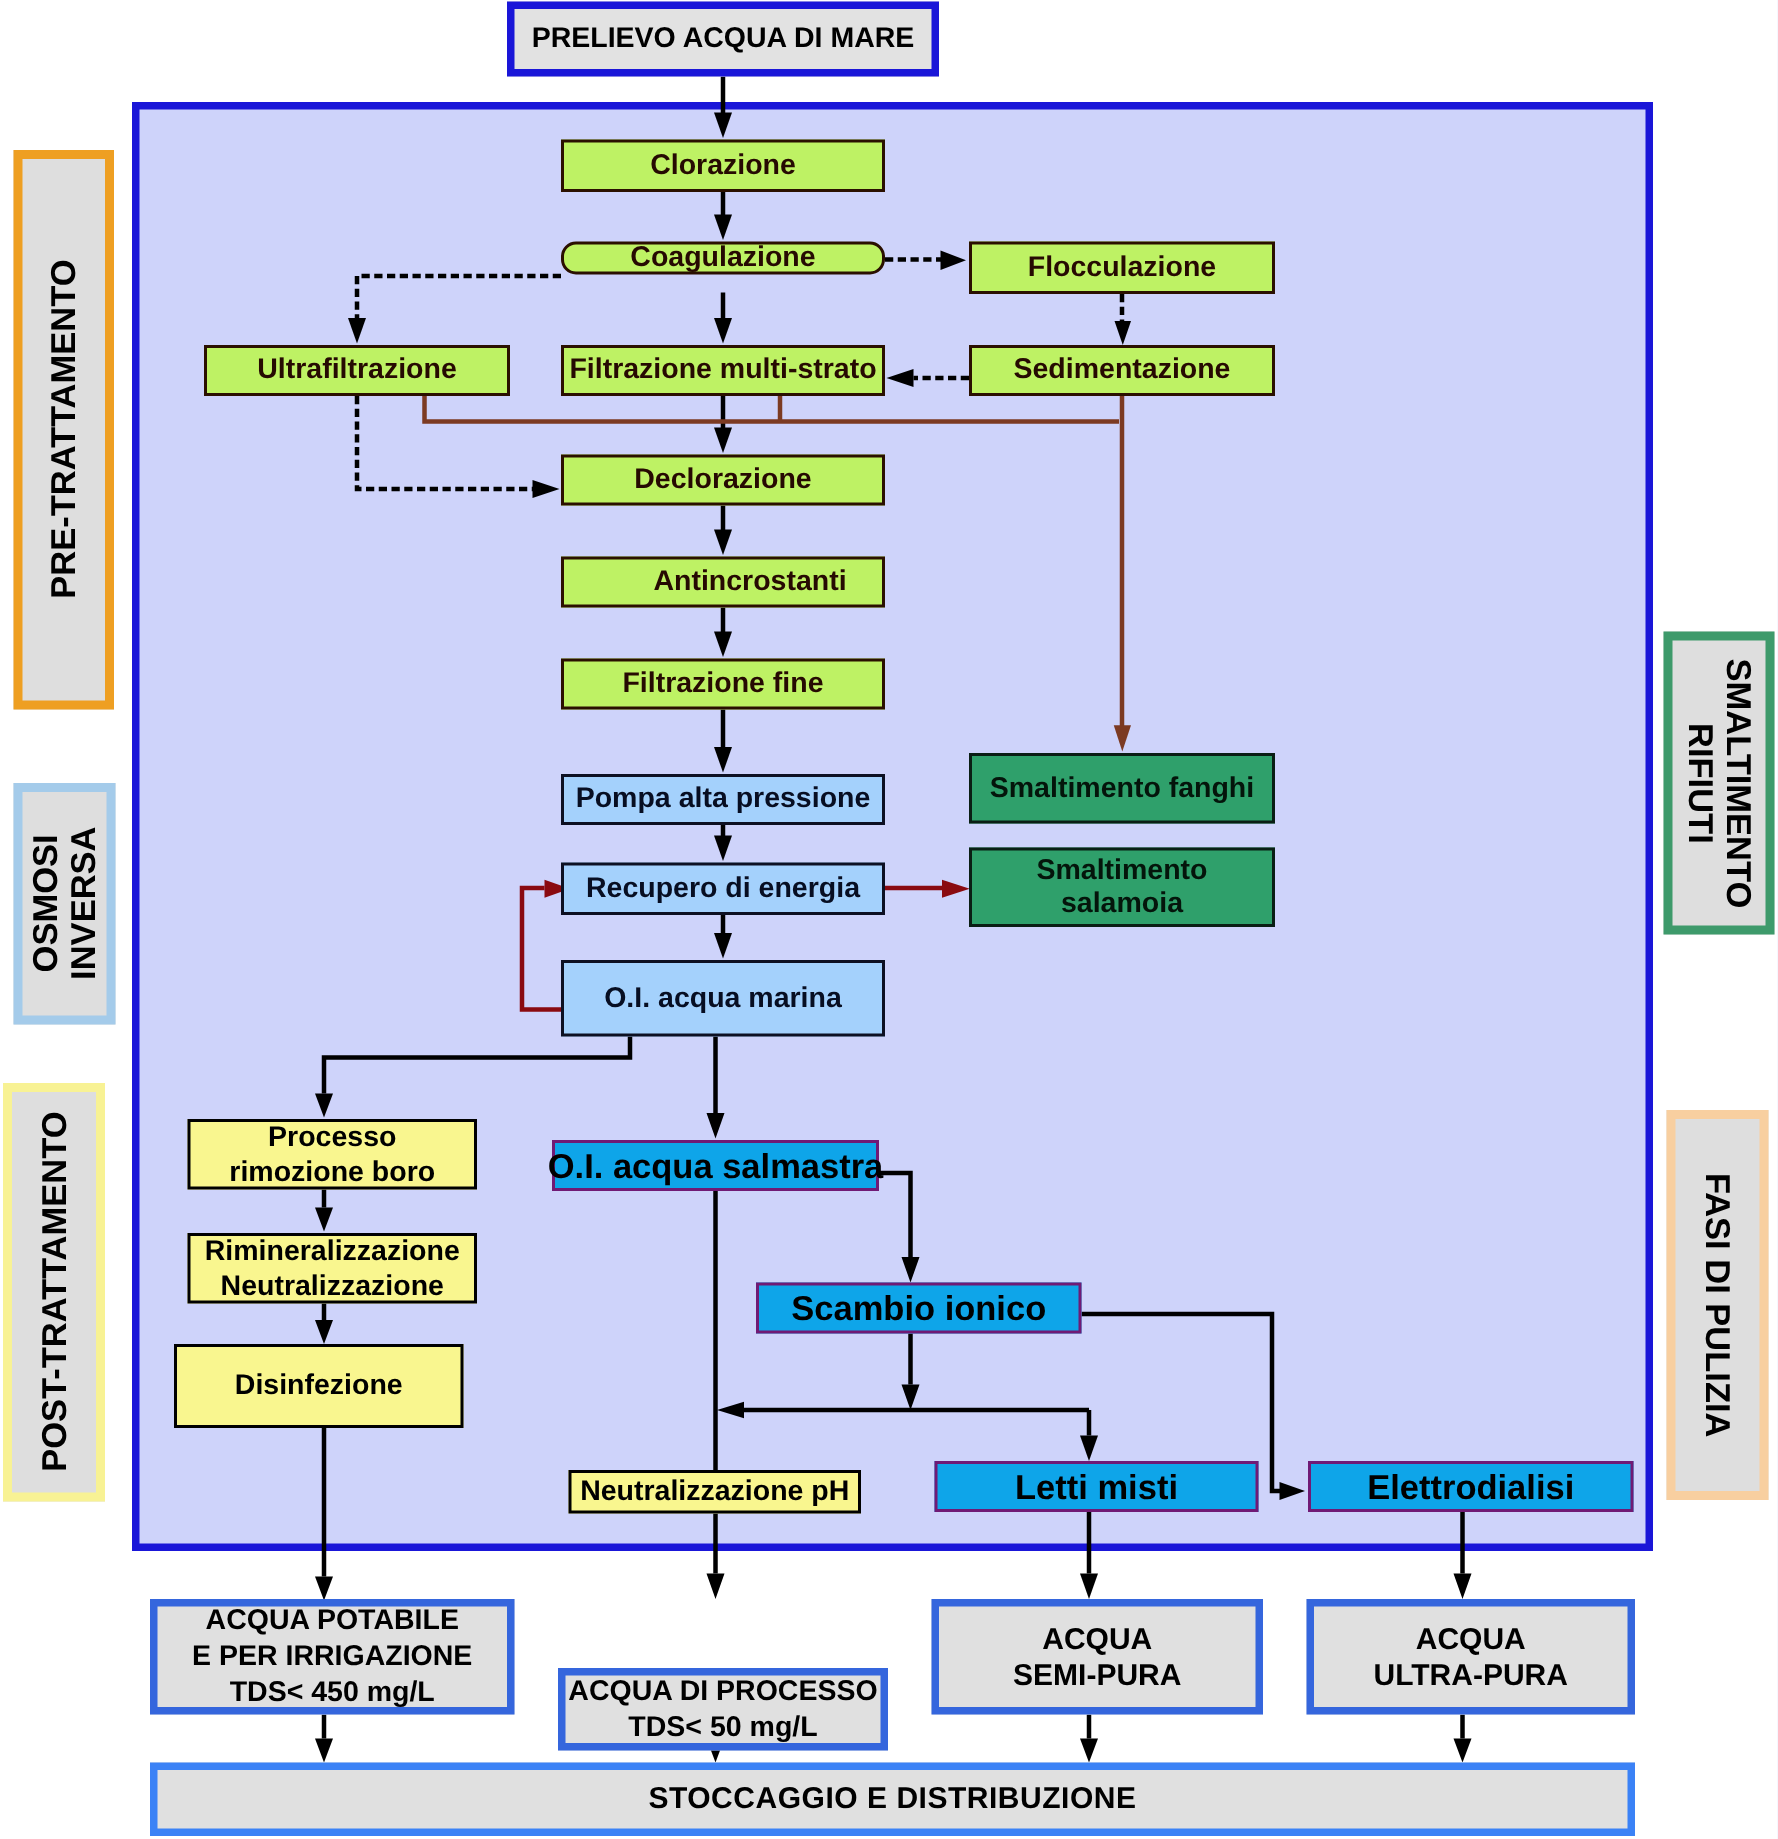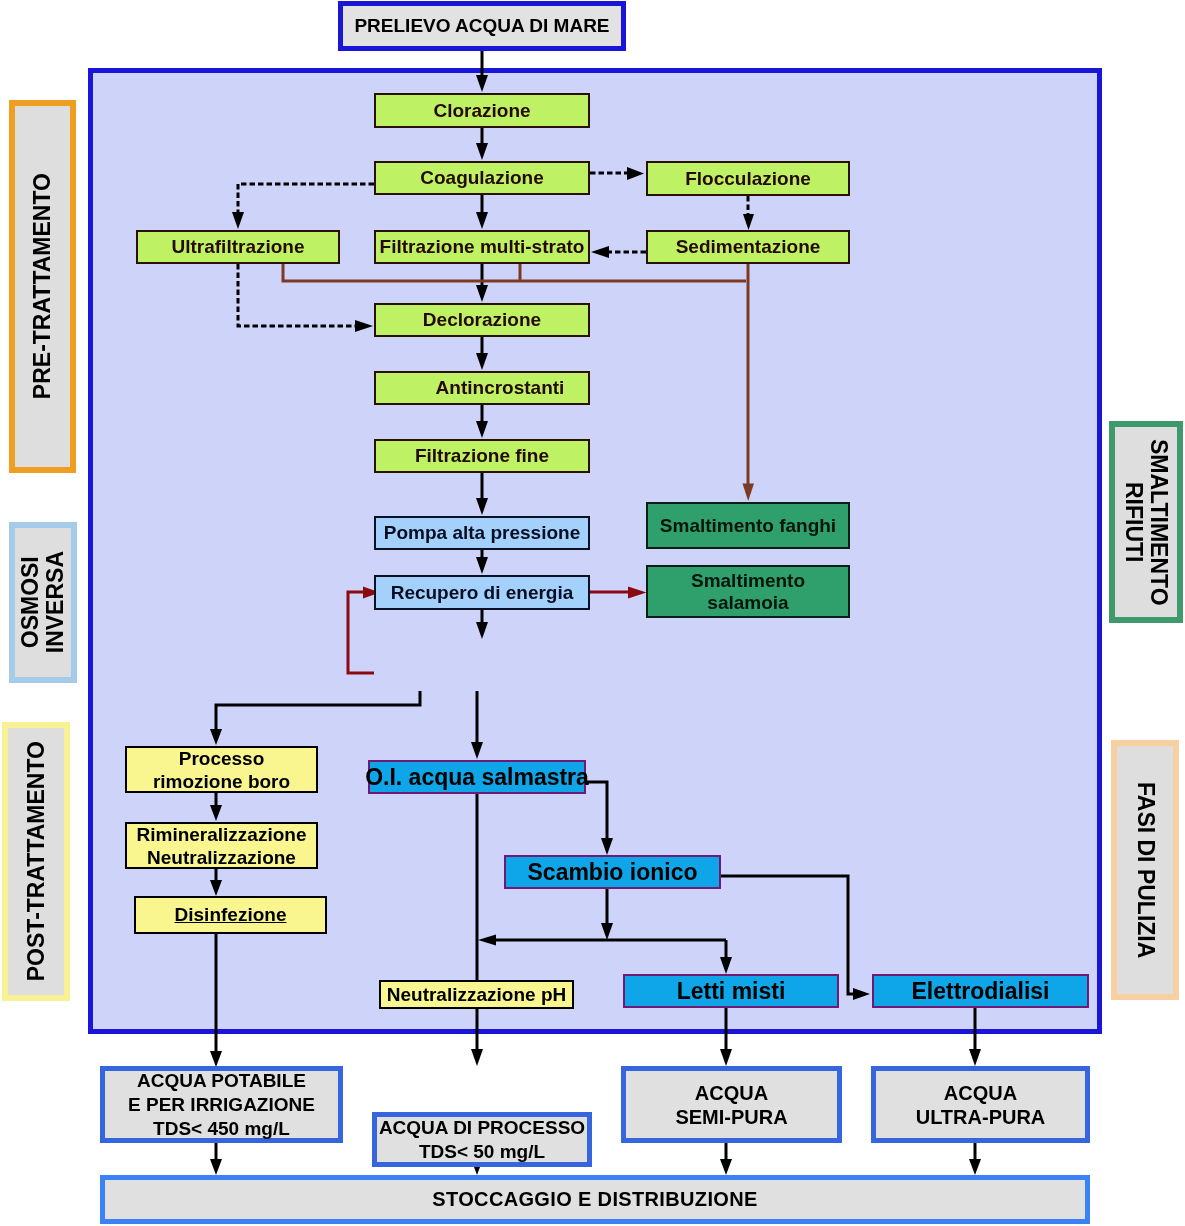--- a/index.html
+++ b/index.html
@@ -38,36 +38,36 @@
   .node.blue  {background:#A4D1FC;border:2px solid #0d1022;color:#070E22;font-size:19px;}
   .node.green {background:#2FA06B;border:2px solid #0A1E14;color:#04150B;font-size:19px;}
   .node.yellow{background:#F9F68F;border:2px solid #000000;font-size:19px;}
   .node.peach {background:#0ea5e9;border:2px solid #701a75;font-size:23px;}
   .node.output{background:#E0E0E0;border:5px solid #3566DD;font-size:19px;line-height:24px;}
   #o2,#o3{font-size:20px;}
   .node.storage{background:#E0E0E0;border:5px solid #3b82f6;font-size:20px;letter-spacing:0.35px;}
 
   
   #n0 {left:374px;top:93px; width:216px;height:35px;}
-  #n1 {left:374px;top:161px;width:216px;height:34px;}
+  #n1 {left:374px;top:161px;width:216px;height:22px;border-radius:10px;}
   #n2 {left:646px;top:161px;width:204px;height:35px;}
   #n3 {left:136px;top:230px;width:204px;height:34px;}
   #n4 {left:374px;top:230px;width:216px;height:34px;}
   #n5 {left:646px;top:230px;width:204px;height:34px;}
   #n6 {left:374px;top:303px;width:216px;height:34px;}
   #n7 {left:374px;top:371px;width:216px;height:34px;padding-left:36px;}
   #n8 {left:374px;top:439px;width:216px;height:34px;}
   #n9 {left:374px;top:516px;width:216px;height:34px;}
   #n10{left:374px;top:575px;width:216px;height:35px;}
   #n11{left:374px;top:640px;width:216px;height:51px;}
   #n12{left:646px;top:502px;width:204px;height:47px;}
   #n13{left:646px;top:565px;width:204px;height:53px;line-height:22px;}
   #n14{left:125px;top:746px;width:193px;height:47px;line-height:23px;}
   #n15{left:125px;top:822px;width:193px;height:47px;line-height:23px;}
-  #n16{left:134px;top:896px;width:193px;height:38px;text-decoration:underline;}
+  #n16{left:116px;top:896px;width:193px;height:56px;}
   #n17{left:368px;top:760px;width:218px;height:34px;}
   #n18{left:504px;top:855px;width:217px;height:34px;}
   #n19{left:379px;top:980px;width:195px;height:29px;}
   #n20{left:623px;top:974px;width:216px;height:34px;}
   #n21{left:872px;top:974px;width:217px;height:34px;}
 
   
   #o0{left:100px;top:1066px;width:243px;height:77px;}
   #o1{left:372px;top:1112px;width:220px;height:55px;}
   #o2{left:621px;top:1066px;width:221px;height:77px;}
@@ -232,20 +232,21 @@
   <div class="node orange" id="n1"><span>Coagulazione</span></div>
   <div class="node orange" id="n2"><span>Flocculazione</span></div>
   <div class="node orange" id="n3"><span>Ultrafiltrazione</span></div>
   <div class="node orange" id="n4"><span>Filtrazione multi-strato</span></div>
   <div class="node orange" id="n5"><span>Sedimentazione</span></div>
   <div class="node orange" id="n6"><span>Declorazione</span></div>
   <div class="node orange" id="n7"><span>Antincrostanti</span></div>
   <div class="node orange" id="n8"><span>Filtrazione fine</span></div>
   <div class="node blue" id="n9"><span>Pompa alta pressione</span></div>
   <div class="node blue" id="n10"><span>Recupero di energia</span></div>
+  <div class="node blue" id="n11"><span>O.I. acqua marina</span></div>
   <div class="node green" id="n12"><span>Smaltimento fanghi</span></div>
   <div class="node green" id="n13"><span>Smaltimento
 salamoia</span></div>
   <div class="node yellow" id="n14"><span>Processo
 rimozione boro</span></div>
   <div class="node yellow" id="n15"><span>Rimineralizzazione
 Neutralizzazione</span></div>
   <div class="node yellow" id="n16"><span>Disinfezione</span></div>
   <div class="node peach" id="n17"><span>O.I. acqua salmastra</span></div>
   <div class="node peach" id="n18"><span>Scambio ionico</span></div>

